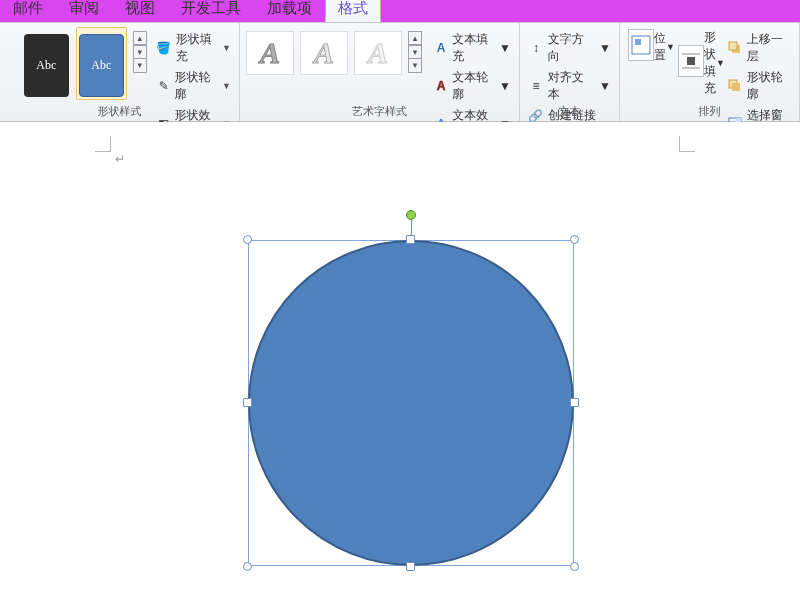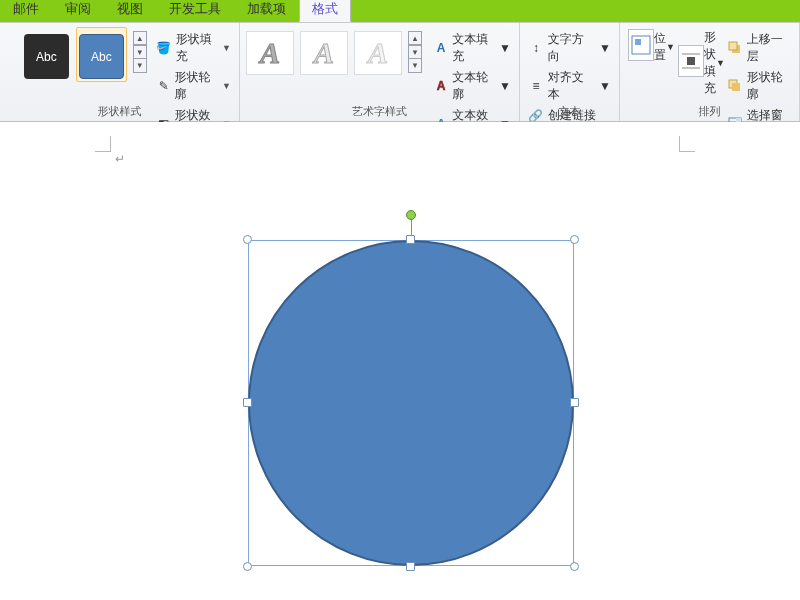--- a/index.html
+++ b/index.html
@@ -1,30 +1,30 @@
 <!DOCTYPE html>
 <html><head>
 <meta charset="utf-8">
 <style>
   * { box-sizing: border-box; margin: 0; padding: 0; font-family: "Microsoft YaHei", "SimSun", sans-serif; }
   body { background: #fff; width: 800px; height: 600px; overflow: hidden; }
 
   
-  .tabs { display: flex; align-items: flex-end; height: 22px; background: #84cc16; font-size: 13px; }
+  .tabs { display: flex; align-items: flex-end; height: 22px; background: #d946ef; font-size: 15px; }
   .tab { padding: 3px 12px 3px 12px; color: #333; border: 1px solid transparent; cursor: pointer; }
   .tab.active { border: 1px solid #b6b6b6; border-bottom: 1px solid #f5f6f7; background: #f5f6f7; color: #5b4fd2; }
 
   
   .ribbon { display: flex; height: 100px; background: linear-gradient(#f7f8fa,#eef0f3); border-top:1px solid #c8c8c8; border-bottom:1px solid #bfbfbf; }
   .group { position: relative; border-right: 1px solid #cfd3d8; padding: 4px 6px 16px 6px; display: flex; flex-direction: column; }
   .group-label { position: absolute; bottom: 2px; left: 0; right: 0; text-align: center; font-size: 11px; color: #555; }
   .group-body { flex: 1; display: flex; align-items: flex-start; gap: 4px; }
 
   
-  .style-swatch { width: 45px; height: 45px; border-radius: 4px; display:flex; align-items:center; justify-content:center; font-size:12px; color:#fff; margin-top:4px;}
+  .style-swatch { width: 45px; height: 63px; border-radius: 4px; display:flex; align-items:center; justify-content:center; font-size:12px; color:#fff; margin-top:4px;font-family:Liberation Serif, serif;}
   .swatch-frame { border:1px solid transparent; padding:2px; border-radius:2px; }
   .swatch-frame.sel { border:1px solid #f0c36d; background:#fff4d6; }
   .swatch-dark { background:#2c2c2c; }
   .swatch-blue { background:#4f81bd; border:1px solid #385d8a; }
   .dd-col { display:flex; flex-direction:column; gap:0; margin-left:4px; margin-top:2px;}
   .dd-item { display:flex; align-items:center; gap:4px; font-size:12px; color:#333; padding:2px 2px; cursor:pointer;}
   .dd-item .tri { font-size:9px; color:#555; margin-left:2px;}
   .mini-icon { width:16px; height:16px; display:inline-flex; align-items:center; justify-content:center; font-size:12px;}
   .spinner { display:flex; flex-direction:column; margin-left:2px; margin-top:4px;}
   .spinner div { width:14px; height:14px; border:1px solid #9aa2ad; background:#f2f4f7; font-size:9px; text-align:center; line-height:12px; color:#555; cursor:pointer;}

